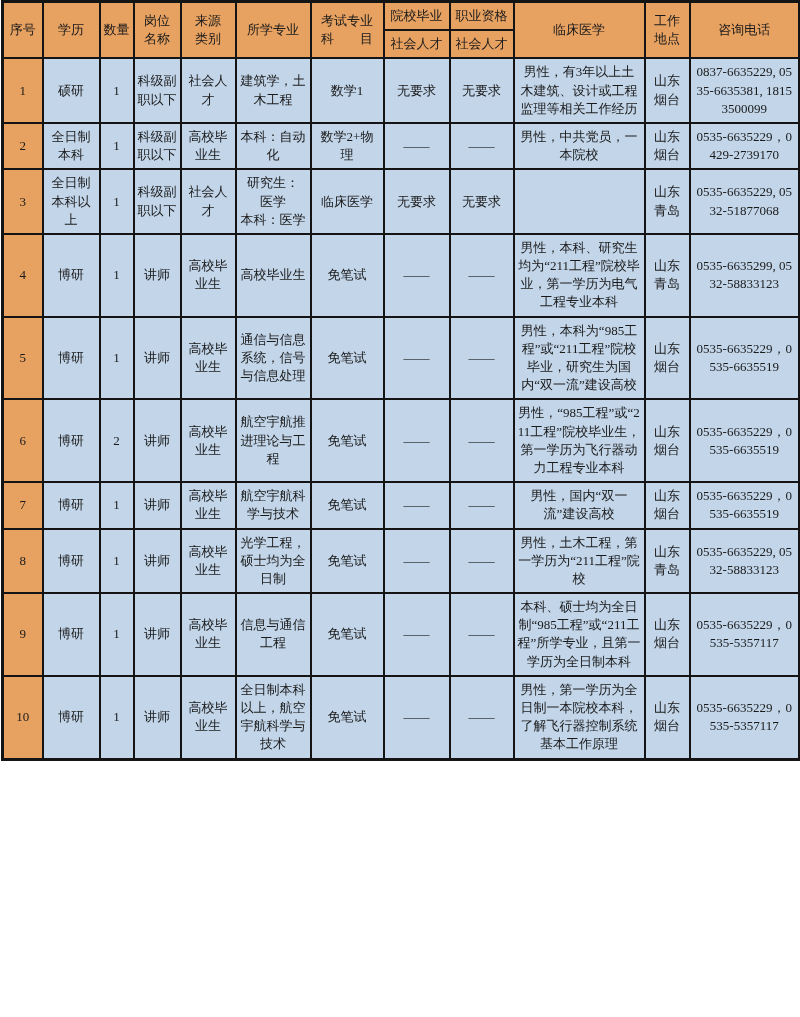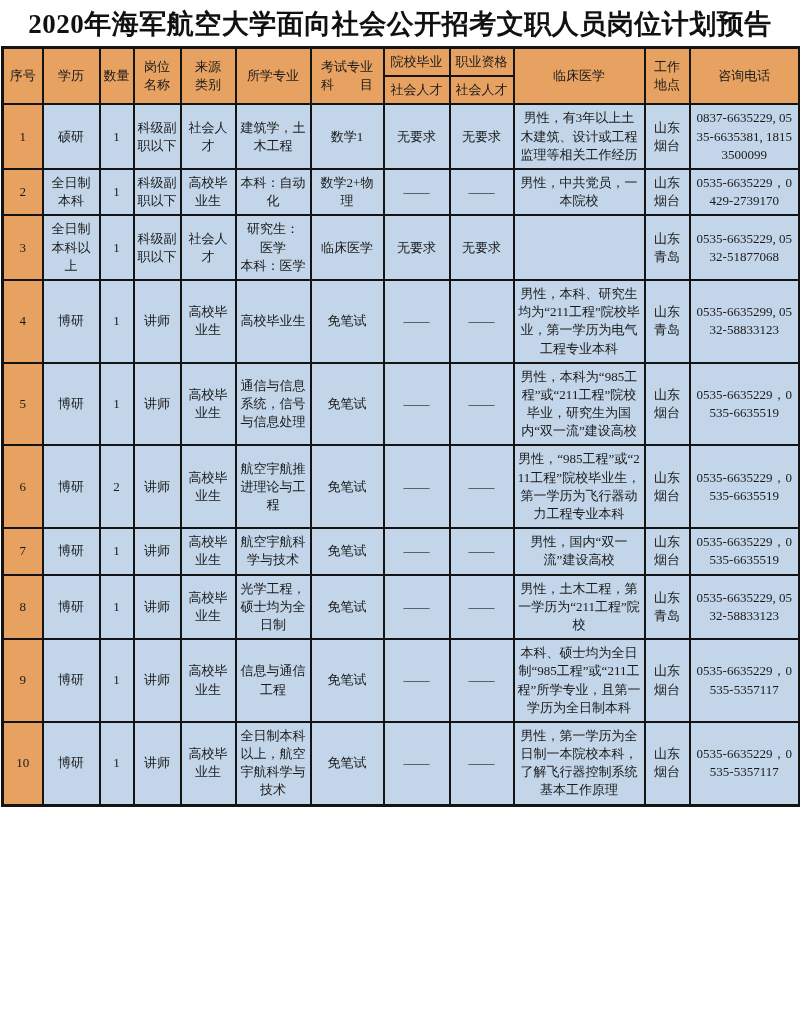--- a/index.html
+++ b/index.html
@@ -53,21 +53,20 @@
   col.c-prof   { width: 66px; }
   col.c-occ    { width: 64px; }
   col.c-other  { width: 131px; }
   col.c-loc    { width: 45px; }
   col.c-phone  { width: 110px; }
 </style>
 </head>
 <body>
 
 <div class="page">
-  <div class="title">2020年海军航空大学面向社会公开招考文职人员岗位计划预告</div>
 
   <table class="jobs">
     <colgroup>
       <col class="c-seq">
         <col class="c-degree">
         <col class="c-count">
         <col class="c-post">
       <col class="c-source">
         <col class="c-major">
         <col class="c-exam">

